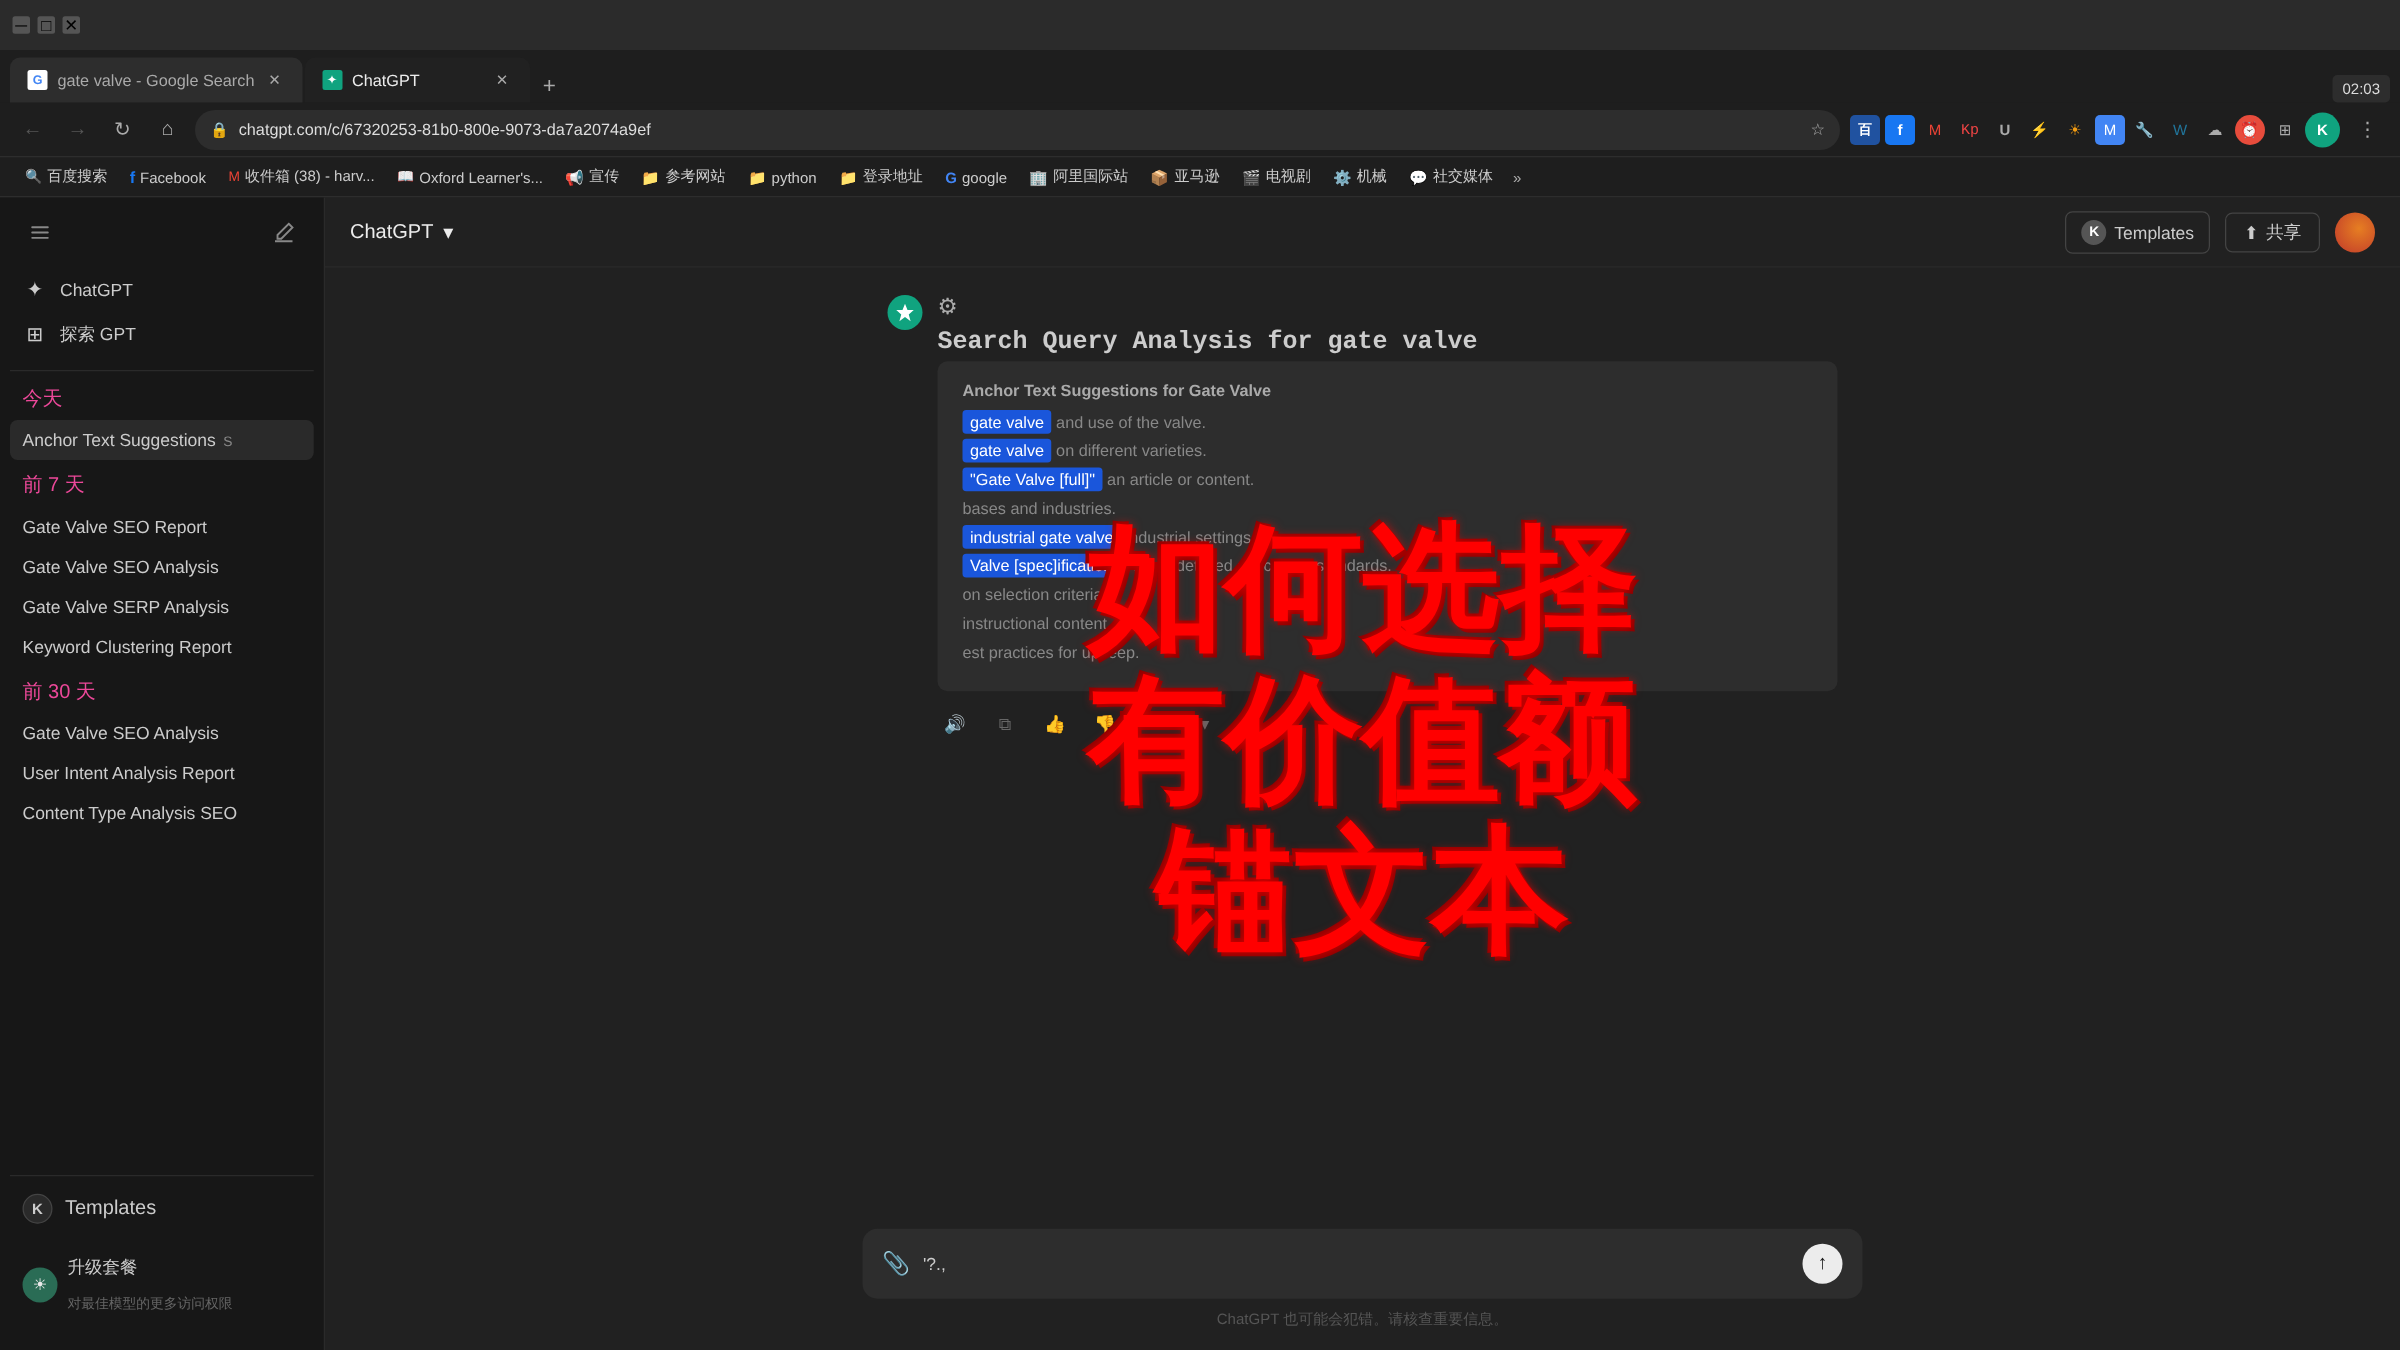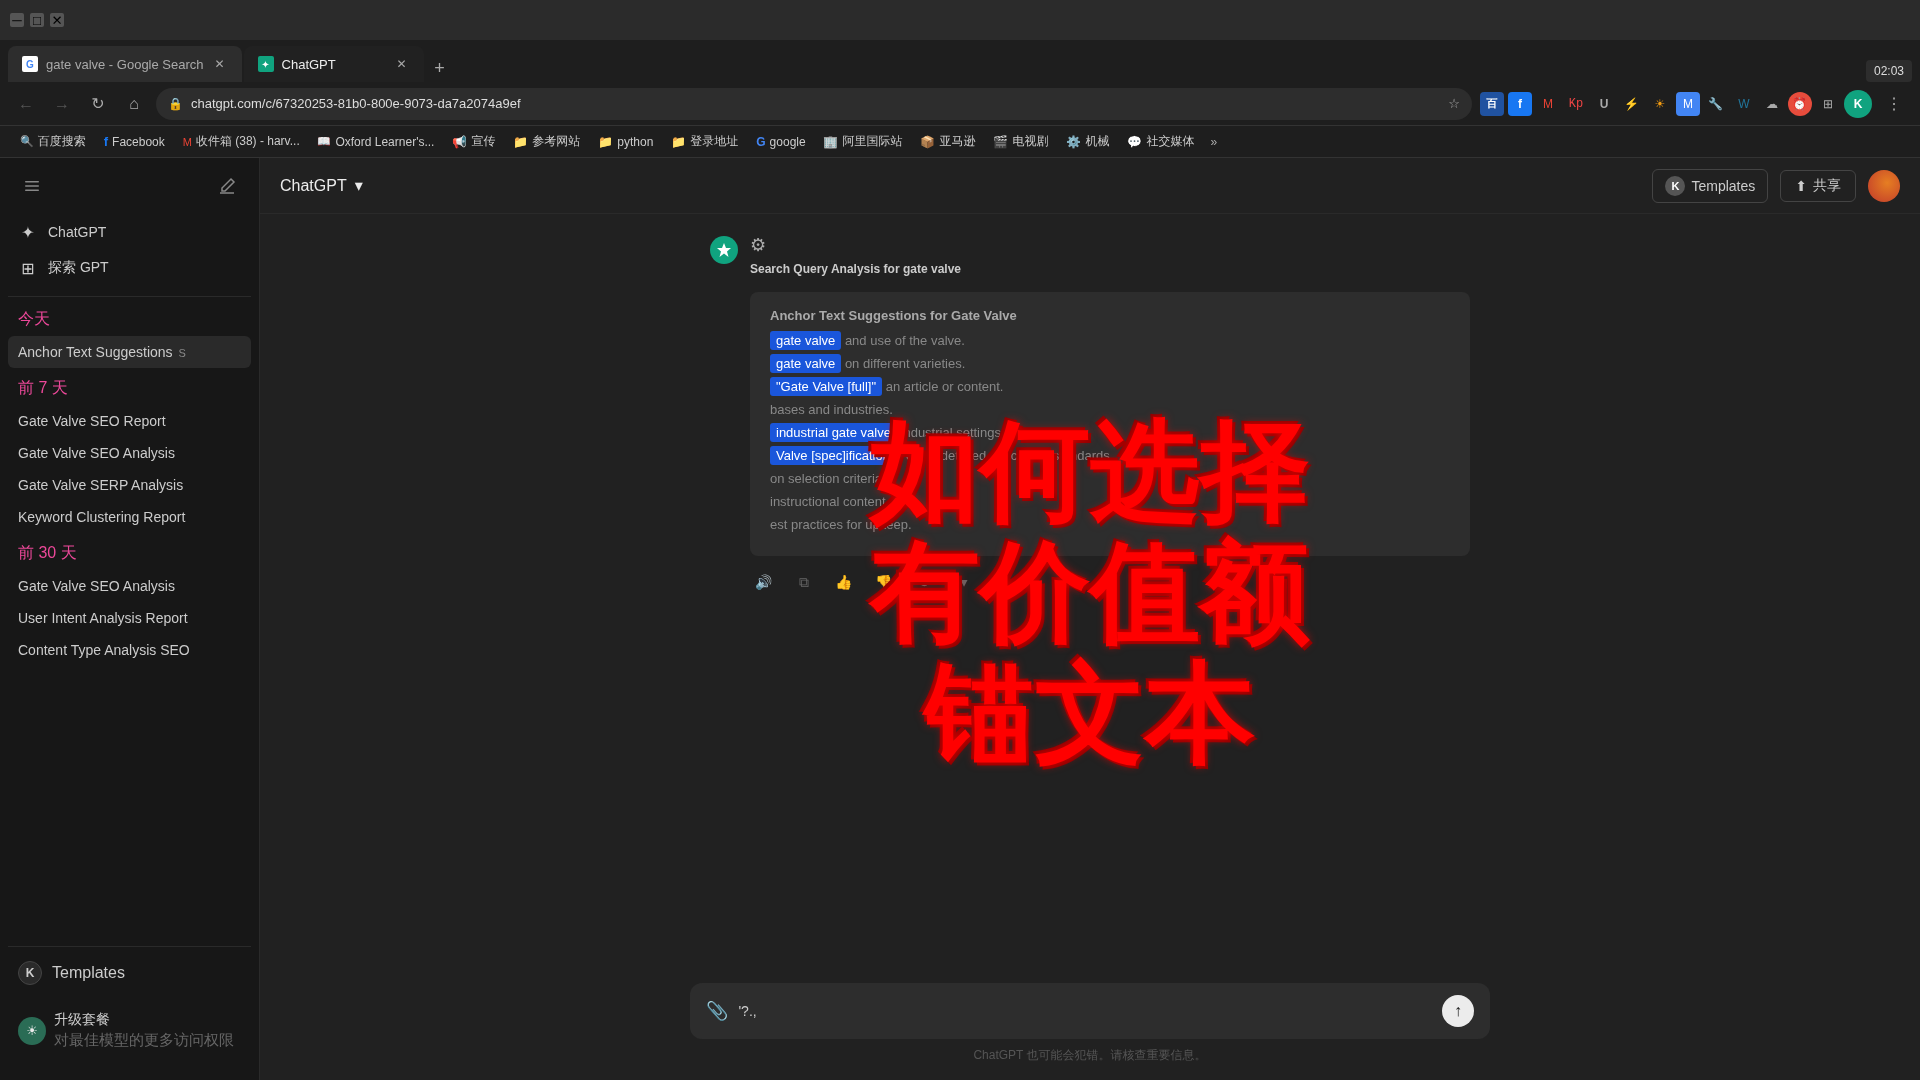--- a/index.html
+++ b/index.html
@@ -57,42 +57,42 @@
     .sidebar-section-header { padding: 6px 10px; font-size: 16px; color: #ec4899; font-weight: 400; }
     .sidebar-divider { height: 1px; background: #2a2a2a; margin: 6px 8px; }
 
     .templates-item { display: flex; align-items: center; gap: 10px; padding: 8px 10px; border-radius: 6px; cursor: pointer; color: #ccc; margin: 0 8px; }
     .k-badge { width: 24px; height: 24px; border-radius: 50%; background: #2a2a2a; color: #ccc; font-size: 12px; font-weight: bold; display: flex; align-items: center; justify-content: center; border: 1px solid #444; flex-shrink: 0; }
 
     .upgrade-box { margin: 8px; padding: 10px; border-radius: 8px; cursor: pointer; }
     .upgrade-row { display: flex; align-items: center; gap: 8px; }
     .upgrade-icon { width: 28px; height: 28px; border-radius: 50%; background: #2a6c55; display: flex; align-items: center; justify-content: center; font-size: 13px; flex-shrink: 0; }
     .upgrade-title { font-size: 14px; color: #ccc; font-weight: 500; }
-    .upgrade-subtitle { font-size: 15px; color: #666; margin-top: 2px; }
+    .upgrade-subtitle { font-size: 11px; color: #666; margin-top: 12px; }
 
     
     .main-content { flex: 1; display: flex; flex-direction: column; background: #212121; overflow: hidden; position: relative; }
     .main-header { height: 56px; display: flex; align-items: center; justify-content: space-between; padding: 0 20px; border-bottom: 1px solid #2a2a2a; }
     .chatgpt-title { display: flex; align-items: center; gap: 8px; font-size: 16px; font-weight: 500; color: #ececec; cursor: pointer; }
     .header-actions { display: flex; align-items: center; gap: 12px; }
     .header-btn { display: flex; align-items: center; gap: 6px; padding: 6px 12px; border-radius: 6px; cursor: pointer; font-size: 14px; color: #ccc; border: 1px solid #444; background: transparent; }
     .header-btn .k-icon { width: 20px; height: 20px; border-radius: 50%; background: #555; color: #fff; font-size: 11px; font-weight: bold; display: flex; align-items: center; justify-content: center; }
     .share-btn { display: flex; align-items: center; gap: 6px; padding: 6px 14px; border-radius: 6px; cursor: pointer; font-size: 14px; color: #ccc; border: 1px solid #444; background: transparent; }
     .profile-avatar { width: 32px; height: 32px; border-radius: 50%; background: #c0392b; overflow: hidden; cursor: pointer; }
 
     
     .chat-area { flex: 1; overflow-y: auto; padding: 20px 0; display: flex; flex-direction: column; align-items: center; }
     .message-container { width: 100%; max-width: 800px; padding: 0 20px; }
 
     .assistant-message { display: flex; gap: 12px; margin-bottom: 20px; }
     .assistant-avatar { width: 28px; height: 28px; border-radius: 50%; background: #10a37f; flex-shrink: 0; display: flex; align-items: center; justify-content: center; font-size: 14px; margin-top: 2px; }
 
     .message-content { flex: 1; }
     .message-title { font-size: 20px; font-weight: 700; color: #ececec; margin-bottom: 8px; }
-    .message-subtitle { font-size: 12px; font-weight: 600; color: #ccc; margin-bottom: 16px; }
+    .message-subtitle { font-size: 20px; font-weight: 600; color: #ccc; margin-bottom: 4px; font-family: Liberation Mono, monospace; }
 
     .report-box { background: #2d2d2d; border-radius: 8px; padding: 16px 20px; margin-bottom: 12px; }
     .report-section-title { font-size: 13px; font-weight: 600; color: #aaa; margin-bottom: 10px; }
 
     .anchor-list { list-style: none; }
     .anchor-list li { margin-bottom: 8px; font-size: 13px; color: #ccc; }
     .anchor-list li .highlighted { background: #1a56db; color: #fff; padding: 2px 6px; border-radius: 3px; }
     .anchor-list li .desc { color: #888; }
 
     .message-actions { display: flex; align-items: center; gap: 12px; margin-top: 12px; }

